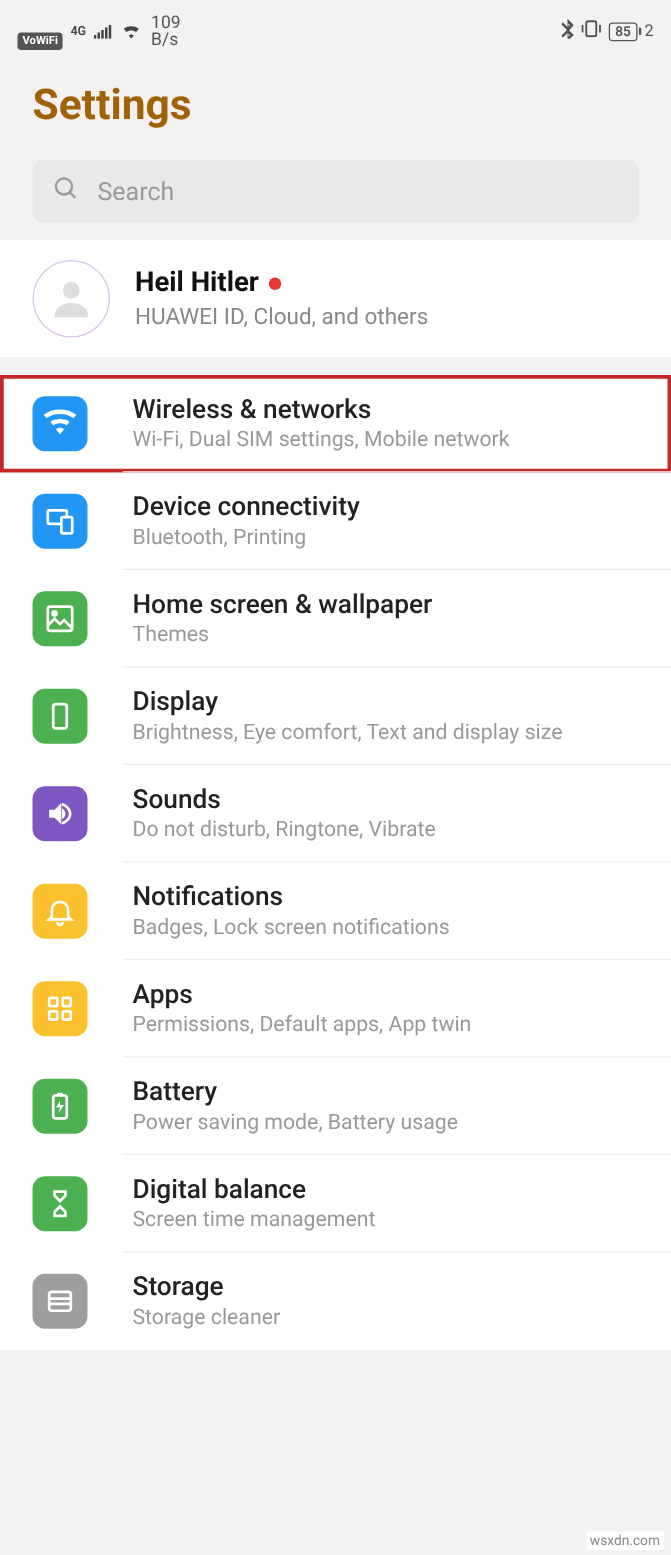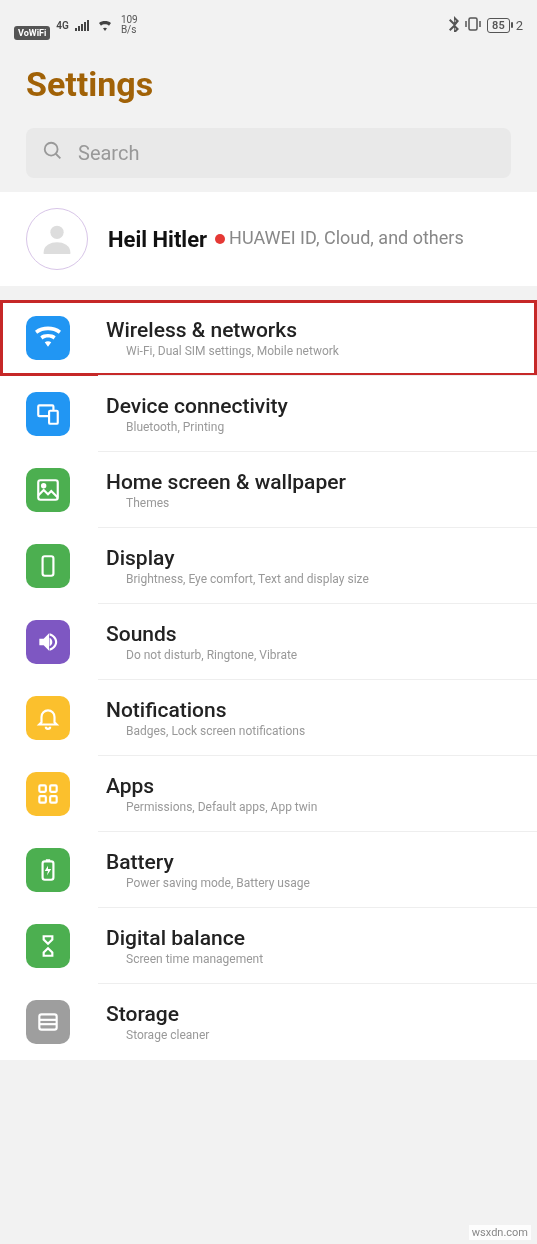--- a/index.html
+++ b/index.html
@@ -43,21 +43,21 @@
       font-weight: 600;
       color: #444;
     }
     .signal-icon, .wifi-icon-sb {
       display: inline-flex;
     }
     .bs-block {
       display: flex;
       flex-direction: column;
       line-height: 1;
-      font-size: 10px;
+      font-size: 14px;
       color: #555;
       margin-left: 2px;
     }
     .status-right {
       display: flex;
       align-items: center;
       gap: 6px;
       color: #555;
     }
     .battery-box {
@@ -117,20 +117,21 @@
       height: 62px;
       border-radius: 50%;
       border: 1.5px solid #d8c5e8;
       display: flex;
       align-items: center;
       justify-content: center;
       flex-shrink: 0;
     }
     .account-text {
       display: flex;
+      flex-direction: column;
       gap: 4px;
     }
     .account-name {
       font-size: 22px;
       font-weight: 700;
       color: #111;
       display: flex;
       align-items: center;
       gap: 8px;
     }
@@ -184,23 +185,22 @@
       display: flex;
       flex-direction: column;
       gap: 2px;
     }
     .item-title {
       font-size: 21px;
       font-weight: 500;
       color: #222;
     }
     .item-sub {
-      font-size: 12px;
+      font-size: 17px;
       color: #999;
-      margin-left: 20px;
     }
     .watermark {
       position: absolute;
       bottom: 4px;
       right: 6px;
       font-size: 11px;
       color: #888;
       background: rgba(255,255,255,0.8);
       padding: 1px 3px;
     }

